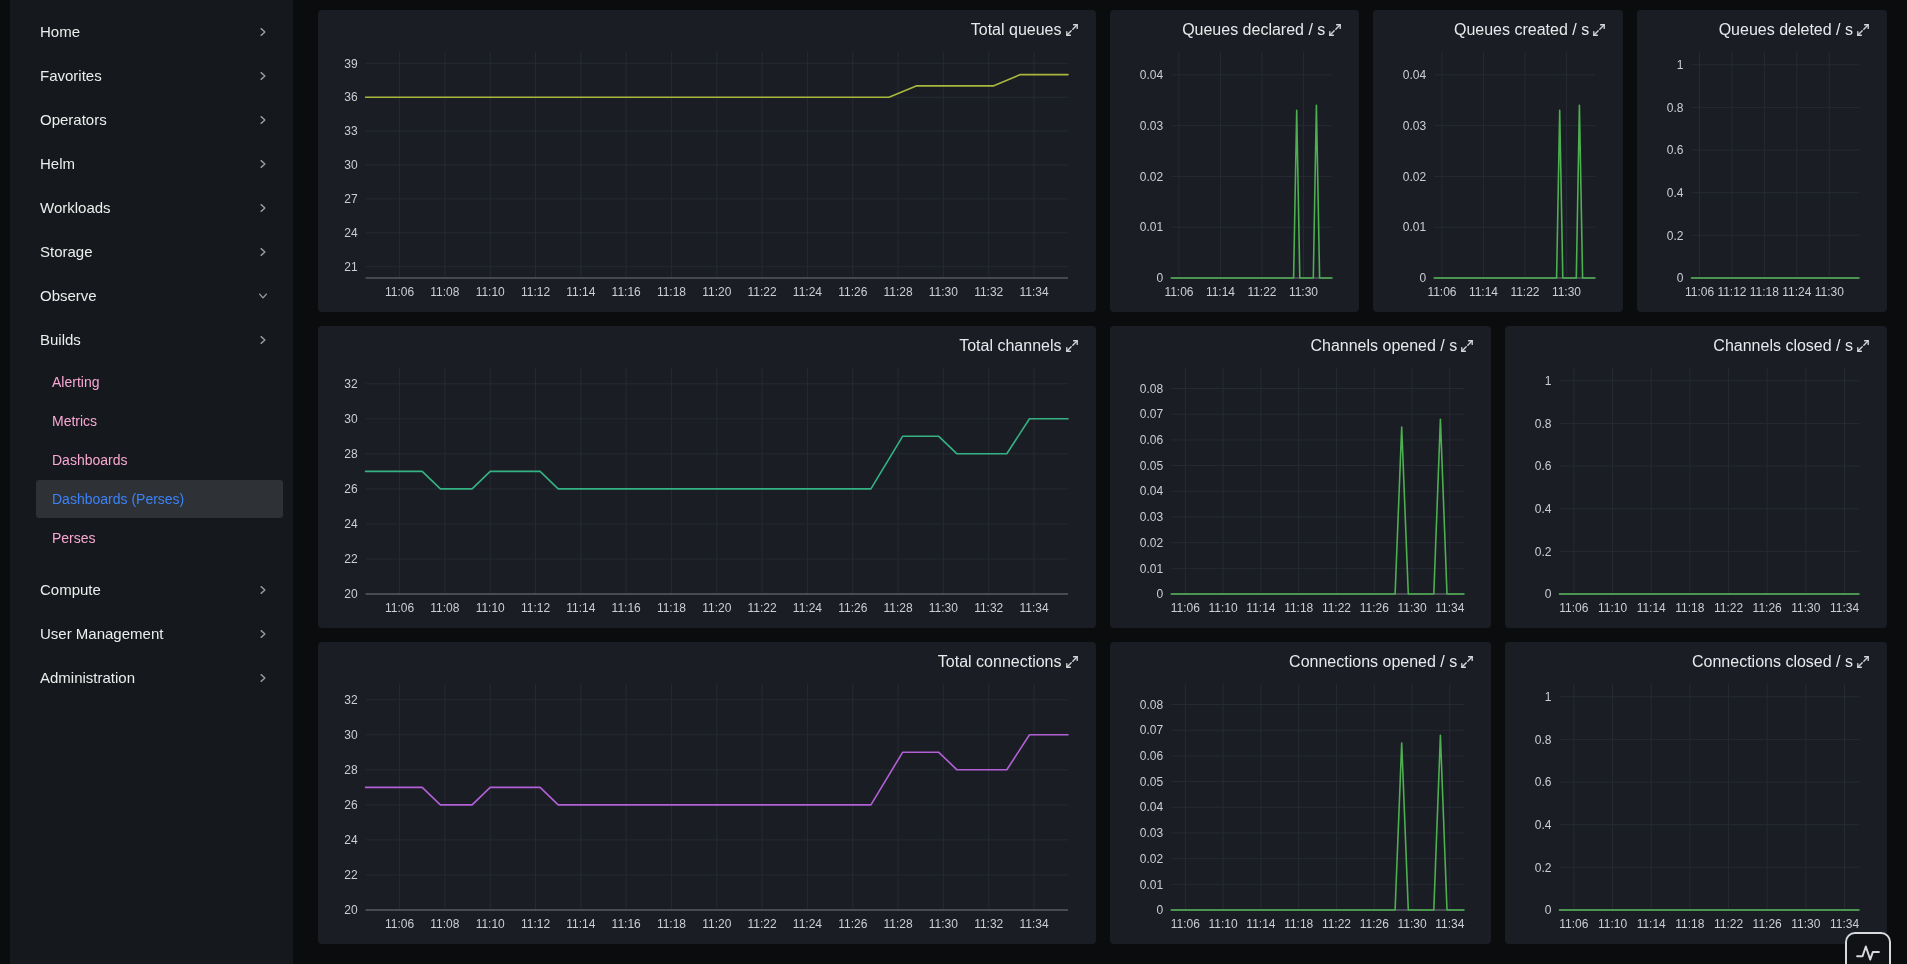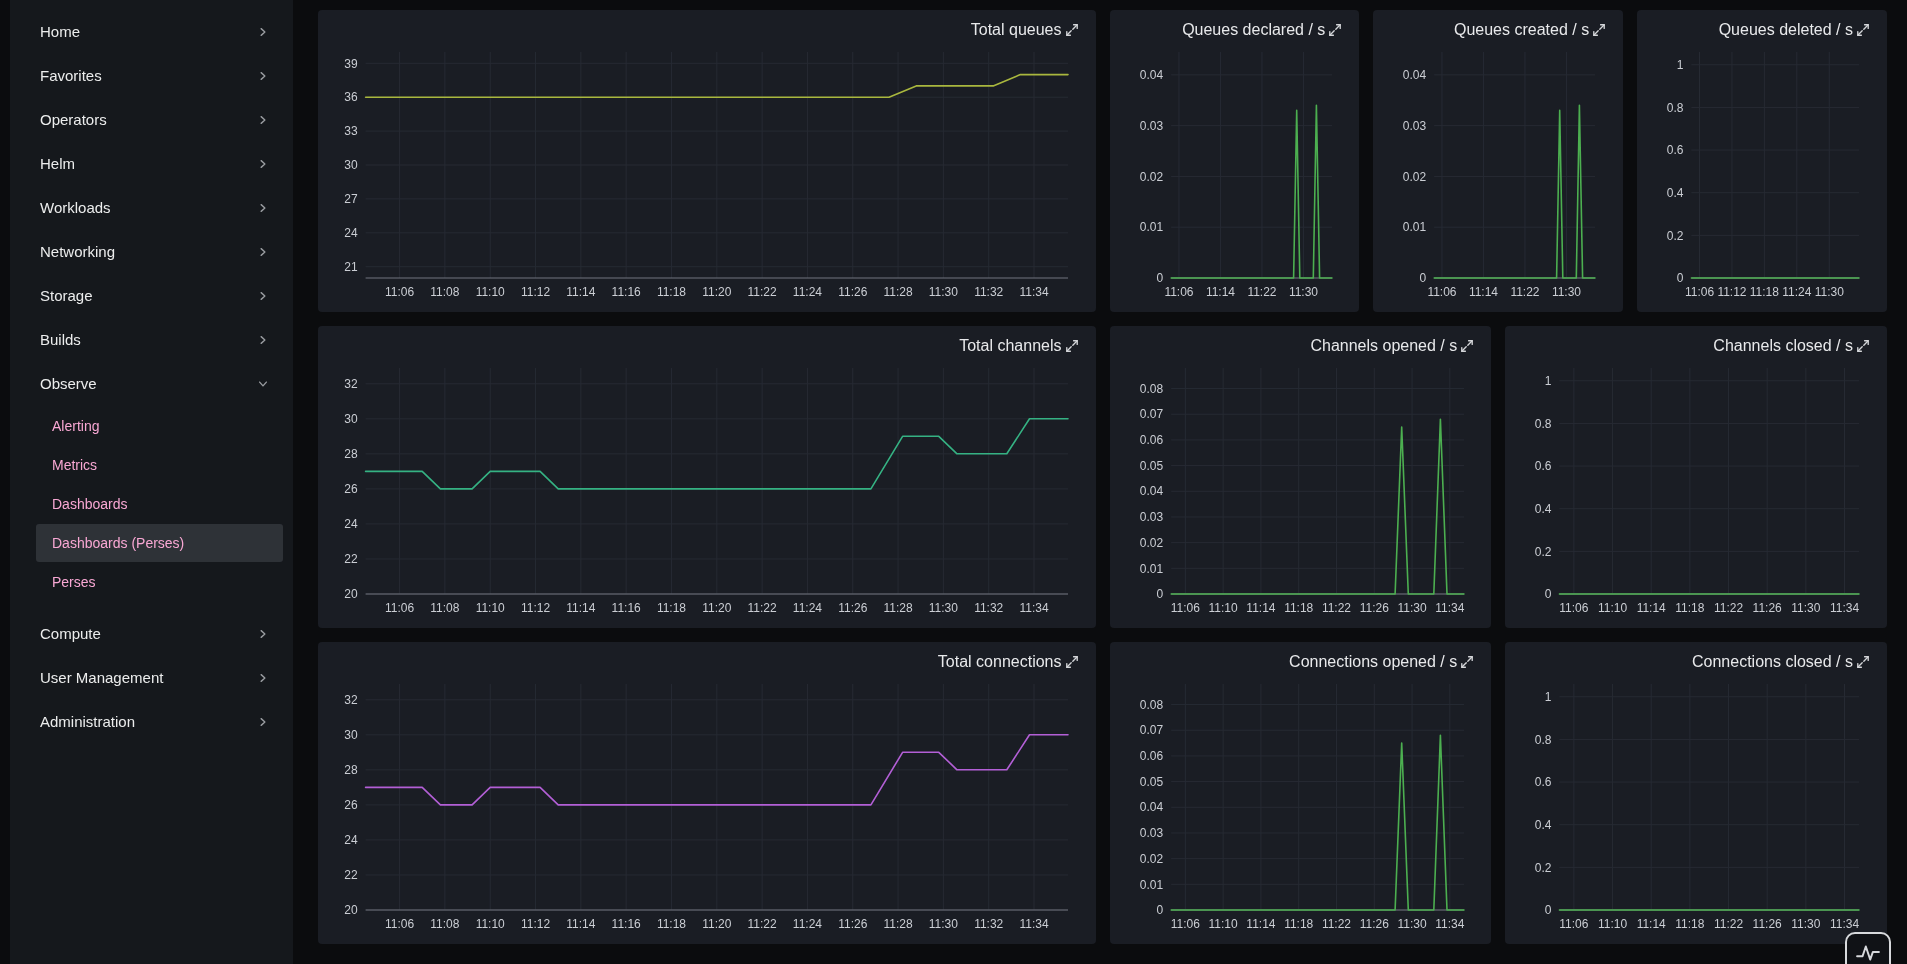--- a/index.html
+++ b/index.html
@@ -27,21 +27,21 @@
   }
   .nav-item .chev { color:#9a9da1; flex-shrink:0; }
   .chev.down { transform:rotate(90deg); }
   .nav-sublist { padding:0 0 10px 0; }
   .nav-subitem {
     margin:1px 10px 1px 26px;
     padding:10px 8px 10px 16px;
     font-size:14px; line-height:18px; color:#f9a8d4;
     border-radius:3px; cursor:pointer;
   }
-  .nav-subitem.selected { background:#2e3237; color:#f9a8d4; }
+  .nav-subitem.selected { background:#2e3237; color:#3b82f6; }
 
   
   .main { flex:1; padding:10px 30px 10px 25px; overflow:hidden; }
   .grid {
     display:grid;
     grid-template-columns:repeat(12, 1fr);
     grid-auto-rows:302px;
     gap:14px;
   }
   .panel {
@@ -112,44 +112,38 @@
     </svg>
   </div>
 
   <div class="nav-item">
     <span class="nav-label">Workloads</span>
     <svg class="chev" viewBox="0 0 16 16" width="12" height="12" fill="none" stroke="currentColor" stroke-width="1.8" stroke-linecap="round" stroke-linejoin="round">
       <path d="M5.5 3.5 L10.5 8 L5.5 12.5"></path>
     </svg>
   </div>
 
-  <div class="nav-item">
-    <span class="nav-label">Networking</span>
-    <svg class="chev" viewBox="0 0 16 16" width="12" height="12" fill="none" stroke="currentColor" stroke-width="1.8" stroke-linecap="round" stroke-linejoin="round">
-      <path d="M5.5 3.5 L10.5 8 L5.5 12.5"></path>
-    </svg>
-  </div>
 
   <div class="nav-item">
     <span class="nav-label">Storage</span>
-    <svg class="chev" viewBox="0 0 16 16" width="12" height="12" fill="none" stroke="currentColor" stroke-width="1.8" stroke-linecap="round" stroke-linejoin="round">
-      <path d="M5.5 3.5 L10.5 8 L5.5 12.5"></path>
-    </svg>
-  </div>
-
-  <div class="nav-item">
-    <span class="nav-label">Builds</span>
     <svg class="chev" viewBox="0 0 16 16" width="12" height="12" fill="none" stroke="currentColor" stroke-width="1.8" stroke-linecap="round" stroke-linejoin="round">
       <path d="M5.5 3.5 L10.5 8 L5.5 12.5"></path>
     </svg>
   </div>
 
   <div class="nav-item">
     <span class="nav-label">Observe</span>
     <svg class="chev down" viewBox="0 0 16 16" width="12" height="12" fill="none" stroke="currentColor" stroke-width="1.8" stroke-linecap="round" stroke-linejoin="round">
+      <path d="M5.5 3.5 L10.5 8 L5.5 12.5"></path>
+    </svg>
+  </div>
+
+  <div class="nav-item">
+    <span class="nav-label">Builds</span>
+    <svg class="chev" viewBox="0 0 16 16" width="12" height="12" fill="none" stroke="currentColor" stroke-width="1.8" stroke-linecap="round" stroke-linejoin="round">
       <path d="M5.5 3.5 L10.5 8 L5.5 12.5"></path>
     </svg>
   </div>
 <div class="nav-sublist">
   <div class="nav-subitem">
     <span>Alerting</span>
   </div>
 
   <div class="nav-subitem">
     <span>Metrics</span>

